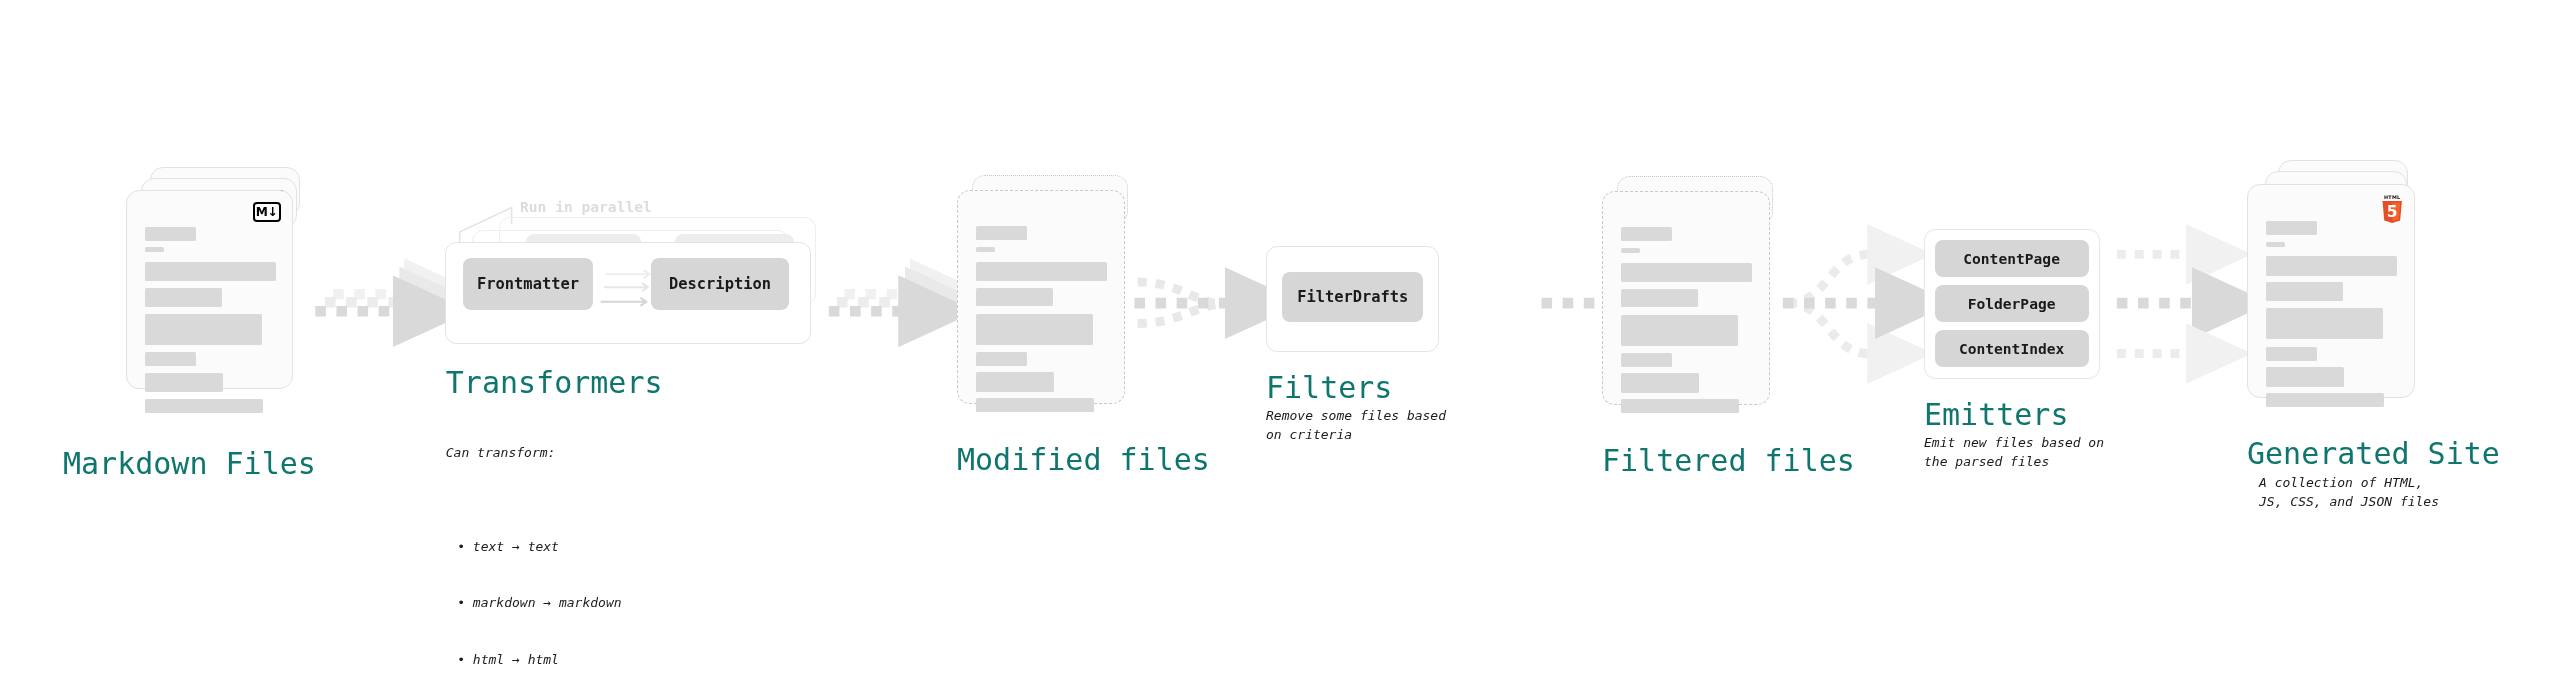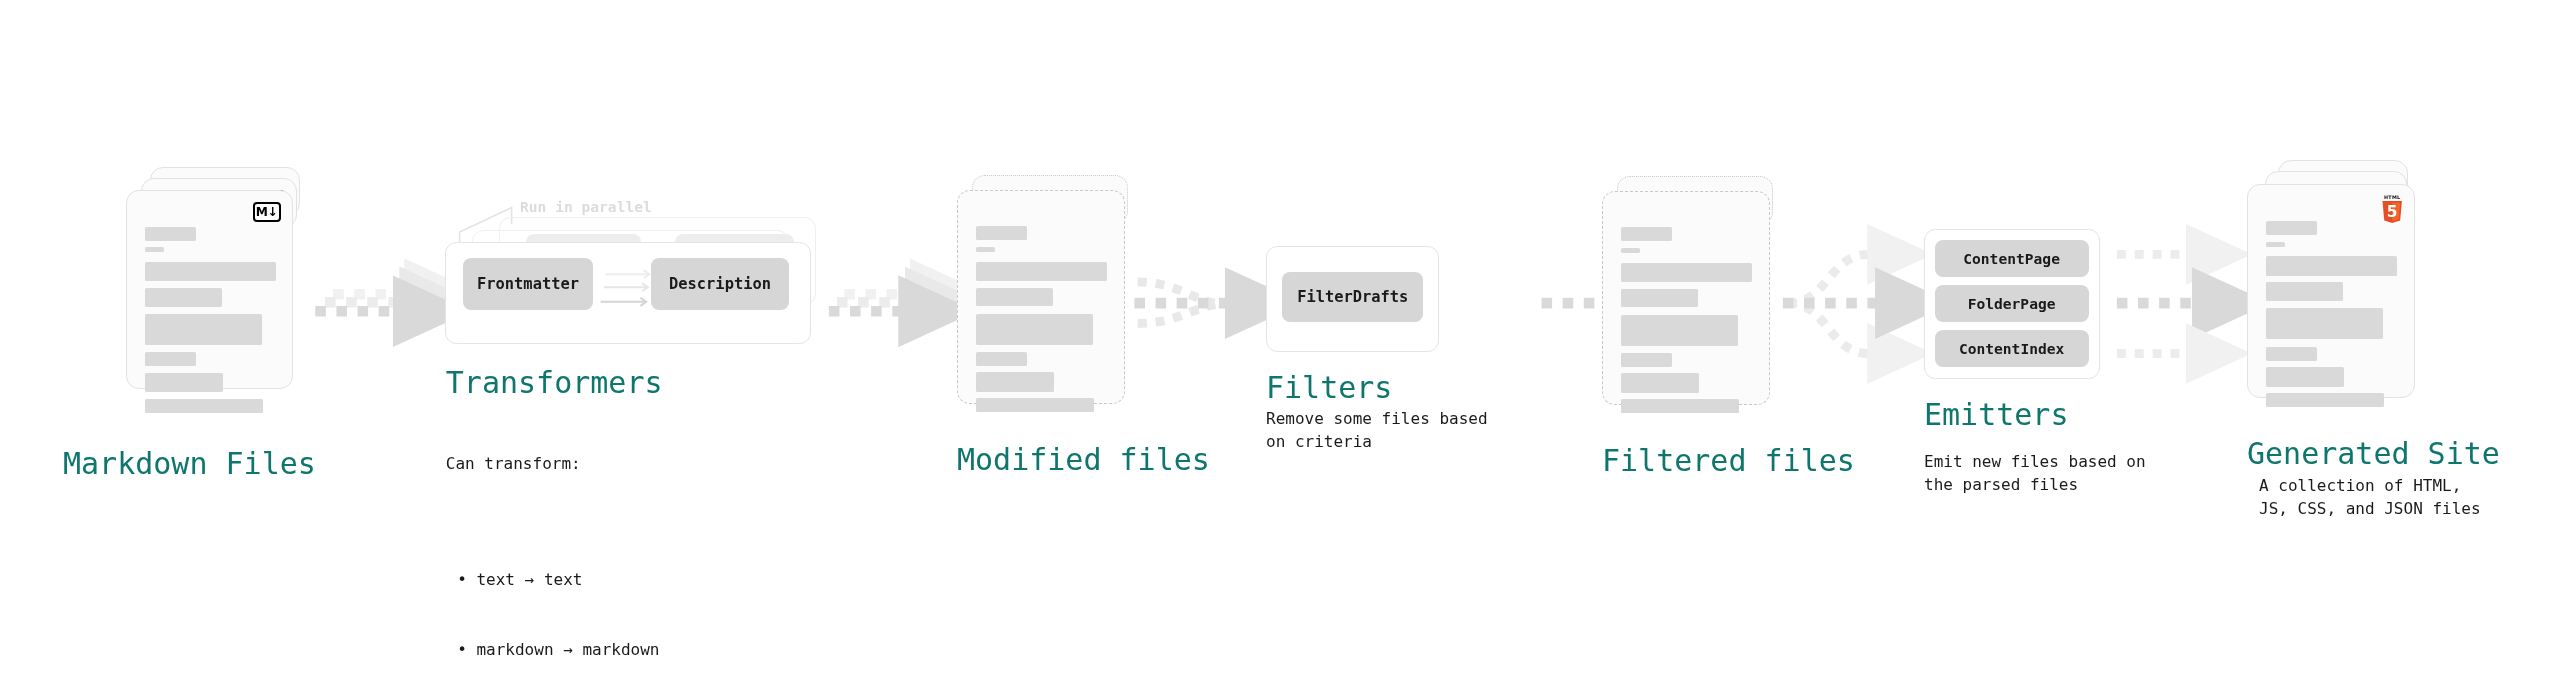--- a/index.html
+++ b/index.html
@@ -135,24 +135,25 @@
     position: absolute;
     font-family: "DejaVu Sans Mono", "Liberation Mono", monospace;
     font-size: 30px;
     color: #0f766e;
     white-space: nowrap;
     letter-spacing: 0px;
   }
   .node-desc {
     position: absolute;
     font-family: "DejaVu Sans Mono", "Liberation Mono", monospace;
-    font-size: 16px;
+    font-size: 13px;
     line-height: 1.45;
     color: #1b1b1b;
     white-space: pre;
+    font-style: italic;
   }
   .node-desc .bullets {
     margin: 0;
     padding: 0;
     list-style: none;
   }
   .node-desc .bullets li {
     white-space: pre;
   }
   .parallel-label {
@@ -358,21 +359,21 @@
   </div>
 
   <div class="stage-node" style="left:1924px; top:229px;">
 
     <div class="proc-box" style="left:0px; top:0px; width:176px; height:150px;"></div>
     <div class="chip" style="left:10.6px; top:11.4px; width:154px; height:37px; font-size:14.6px;">ContentPage</div>
     <div class="chip" style="left:10.6px; top:56px; width:154px; height:37px; font-size:14.6px;">FolderPage</div>
     <div class="chip" style="left:10.6px; top:101px; width:154px; height:37px; font-size:14.6px;">ContentIndex</div>
 
     <div class="node-title" style="left:0px; top:168px;">Emitters</div>
-    <div class="node-desc" style="left:0px; top:205px;margin-top:16px;">Emit new files based on
+    <div class="node-desc" style="left:0px; top:205px;">Emit new files based on
 the parsed files</div>
   </div>
 
   <div class="stage-node" style="left:2247px; top:160px;">
 
     <div class="doc-stack" style="width:195px;height:268px;">
 
       <div class="doc-card ghost2" style="left:31px; top:0px; width:130px; height:41px;">
         <span class="card-badge" style="top:9.8px;right:9.8px;">
           <svg width="16.3" height="9" viewBox="0 0 20 11">

